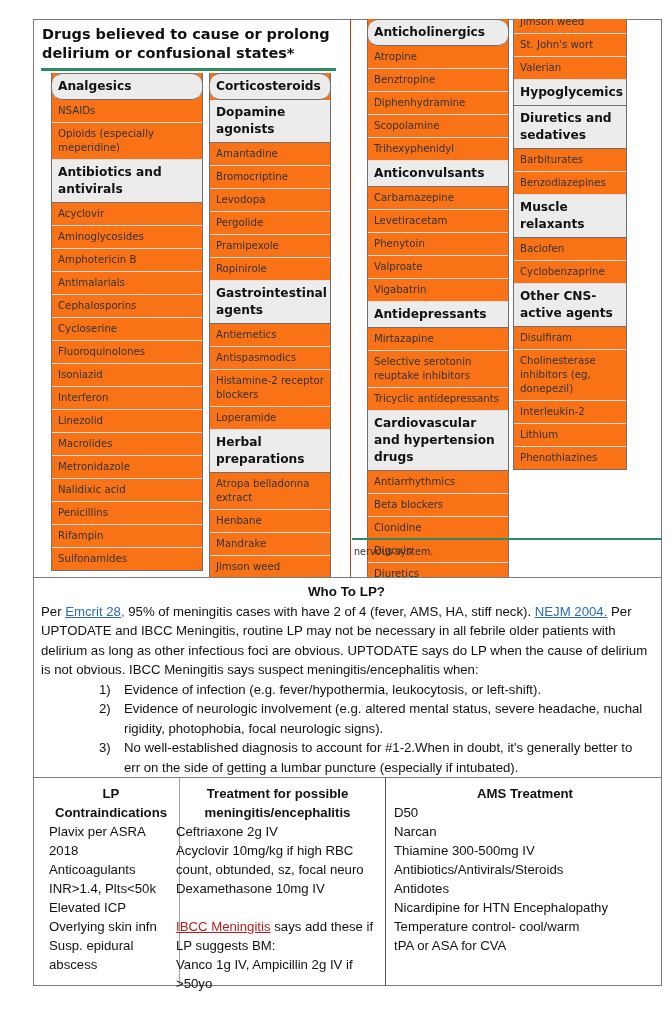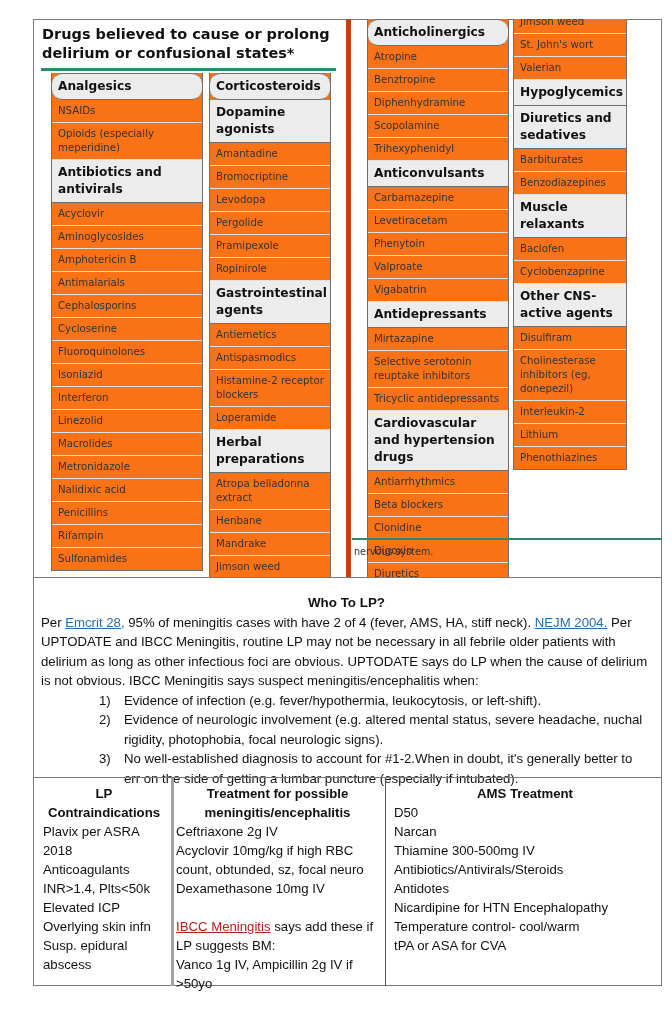--- a/index.html
+++ b/index.html
@@ -1,21 +1,21 @@
 <!DOCTYPE html>
 <html><head>
 <meta charset="utf-8">
 <style>
   * { box-sizing: border-box; margin: 0; padding: 0; }
   html, body { width: 672px; height: 1024px; background: #ffffff; overflow: hidden; }
   body { position: relative; font-family: "DejaVu Sans", sans-serif; color: #222; }
 
   
   .frame { position: absolute; left: 33px; top: 19px; width: 629px; height: 967px; border: 1px solid #7a7a7a; }
-  .top-left { position: absolute; left: 33px; top: 19px; width: 318px; height: 558px; overflow: hidden; border-right: 5px solid #c2410c; }
+  .top-left { position: absolute; left: 33px; top: 19px; width: 318px; height: 558px; overflow: hidden; border-right: 1px solid #c2410c; }
   .top-right { position: absolute; left: 352px; top: 19px; width: 310px; height: 558px; overflow: hidden; }
   .hline { position: absolute; left: 33px; width: 629px; height: 1px; background: #7a7a7a; }
 
   .title { position: absolute; left: 9px; top: 6px; width: 300px; font-weight: bold; font-size: 14.5px; line-height: 19px; color: #111; }
   .green-bar { position: absolute; left: 8px; top: 49px; width: 295px; height: 3px; background: #2d8a64; }
 
   .col { position: absolute; border-left: 1px solid #6f6f6f; border-right: 1px solid #6f6f6f; background: #f97316; }
   .col .hdr { background: #ececec; font-weight: bold; font-size: 12.2px; line-height: 17px; padding: 4px 6px 4px 6px; color: #111; border-bottom: 1px solid #6f6f6f; }
   .col .hdr.first-hdr { border-top: 1px solid #6f6f6f; border-radius: 10px; }
   .col .item { font-size: 10.2px; line-height: 14px; padding: 4px 6px 4px 6px; border-bottom: 1px solid #e0e0e0; color: #333; }
@@ -23,32 +23,32 @@
 
   .colA { left: 18px; top: 54px; width: 152px; }
   .colB { left: 176px; top: 54px; width: 122px; }
   .colC { left: 15px; top: 0px; width: 142px; }
   .colD { left: 161px; top: -8px; width: 114px; }
 
   .green-bar2 { position: absolute; left: 0px; top: 519px; width: 310px; height: 2px; background: #2d8a64; }
   .footnote { position: absolute; left: 2px; top: 525px; width: 310px; font-size: 9.6px; line-height: 15px; color: #333; white-space: nowrap; }
 
   
-  .lp { position: absolute; left: 33px; top: 578px; width: 629px; padding: 4px 10px 0 8px; font-family: "Liberation Sans", sans-serif; font-size: 13.2px; line-height: 19.5px; color: #111; margin-top: 11px; }
+  .lp { position: absolute; left: 33px; top: 578px; width: 629px; padding: 4px 10px 0 8px; font-family: "Liberation Sans", sans-serif; font-size: 13.2px; line-height: 19.5px; color: #111; }
   .lp .h { text-align: center; font-weight: bold; font-size: 13.4px; }
   .lp a { color: #2b6cb0; text-decoration: underline; }
   .lp ol { list-style: none; margin-left: 58px; }
   .lp ol li { position: relative; padding-left: 25px; }
   .lp ol li .num { position: absolute; left: 0; top: 0; }
 
   
   .btm { position: absolute; top: 778px; height: 208px; font-family: "Liberation Sans", sans-serif; font-size: 13.2px; line-height: 19px; color: #111; padding: 6px 6px; }
   .btm .h { font-weight: bold; text-align: center; }
   .btm a { color: #b91c1c; text-decoration: underline; }
-  .b1 { left: 37px; width: 137px; border-right: 3px solid #a3a3a3; }
+  .b1 { left: 43px; width: 137px; border-right: 1px solid #a3a3a3; }
   .b2 { left: 170px; width: 216px; border-right: 1px solid #555; }
   .b3 { left: 386px; width: 276px; padding-left: 8px; }
   .spacer { height: 19px; }
 </style>
 </head>
 <body>
 
 <div class="frame"></div>
 
 <div class="top-left">

